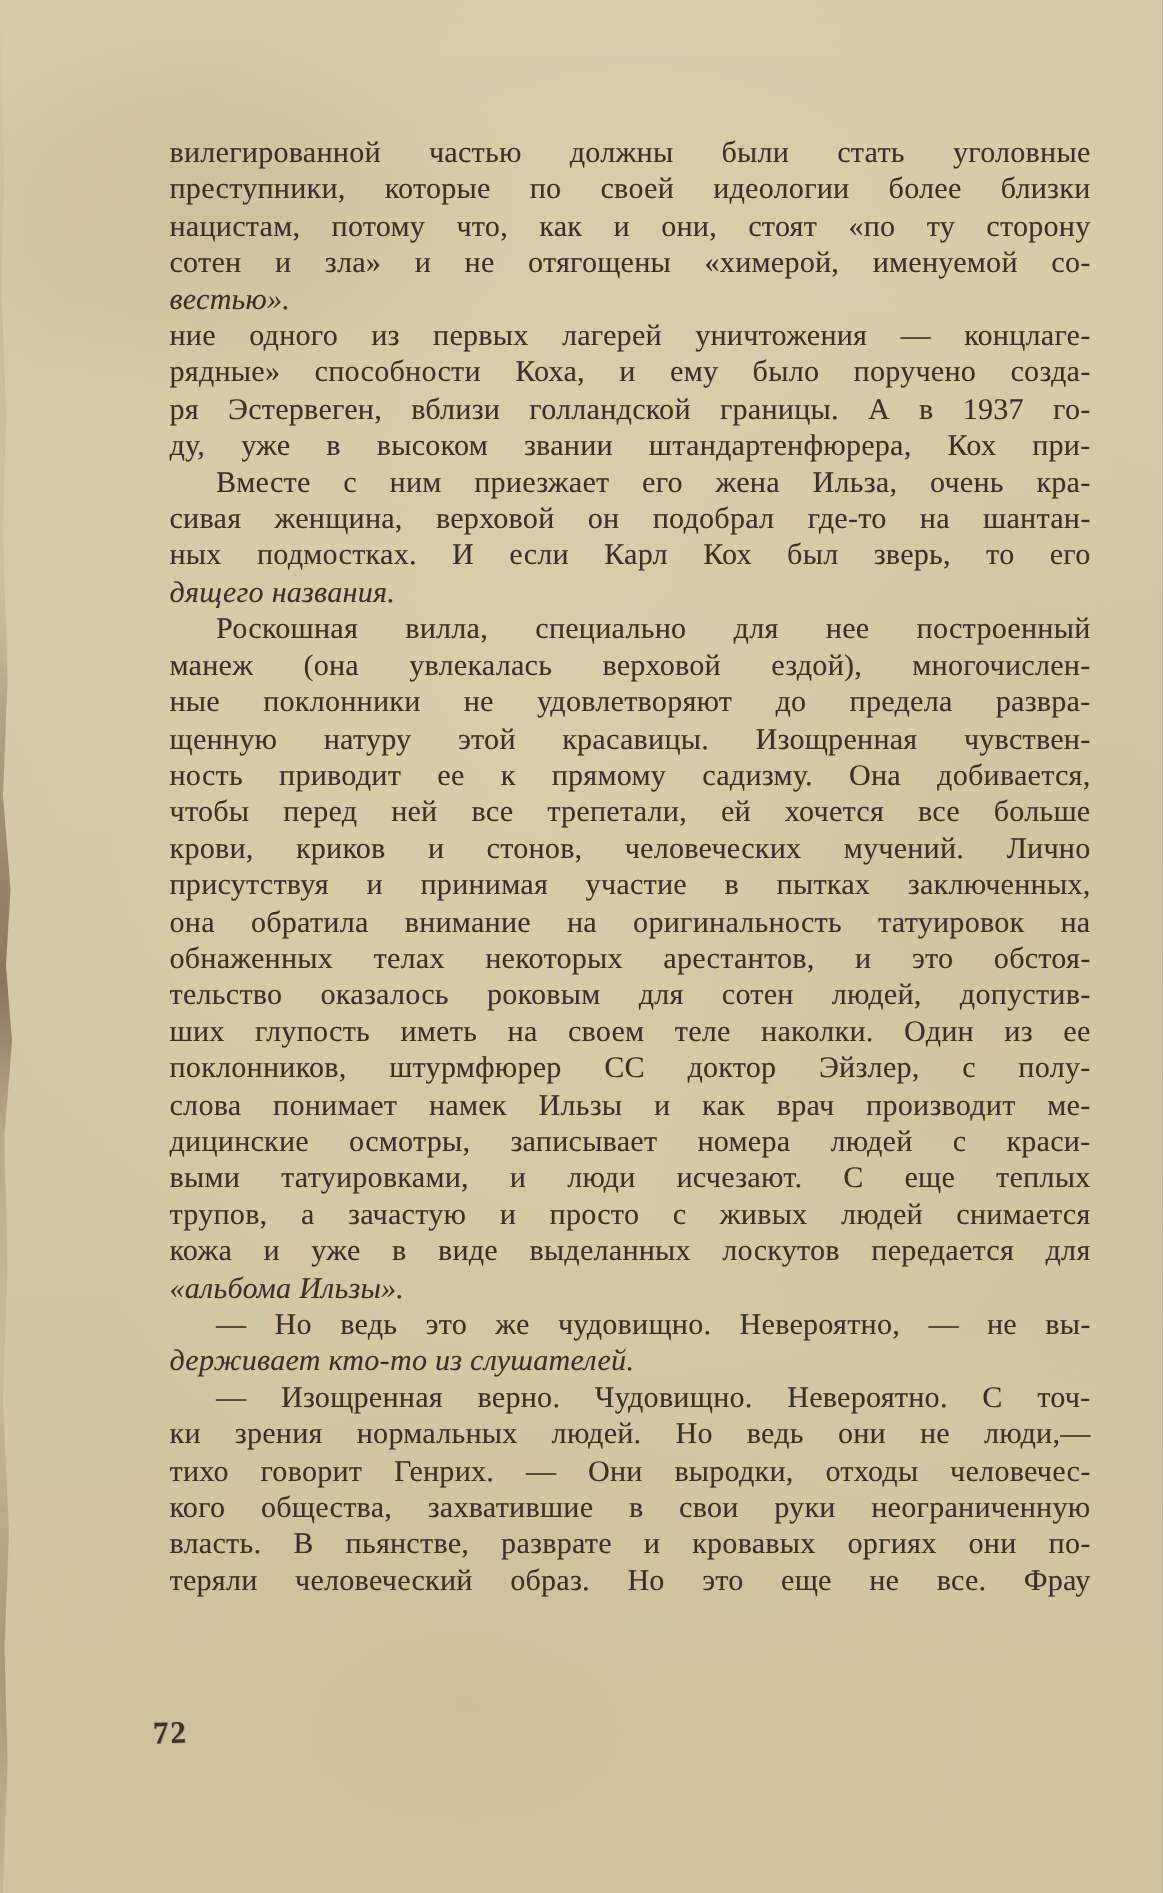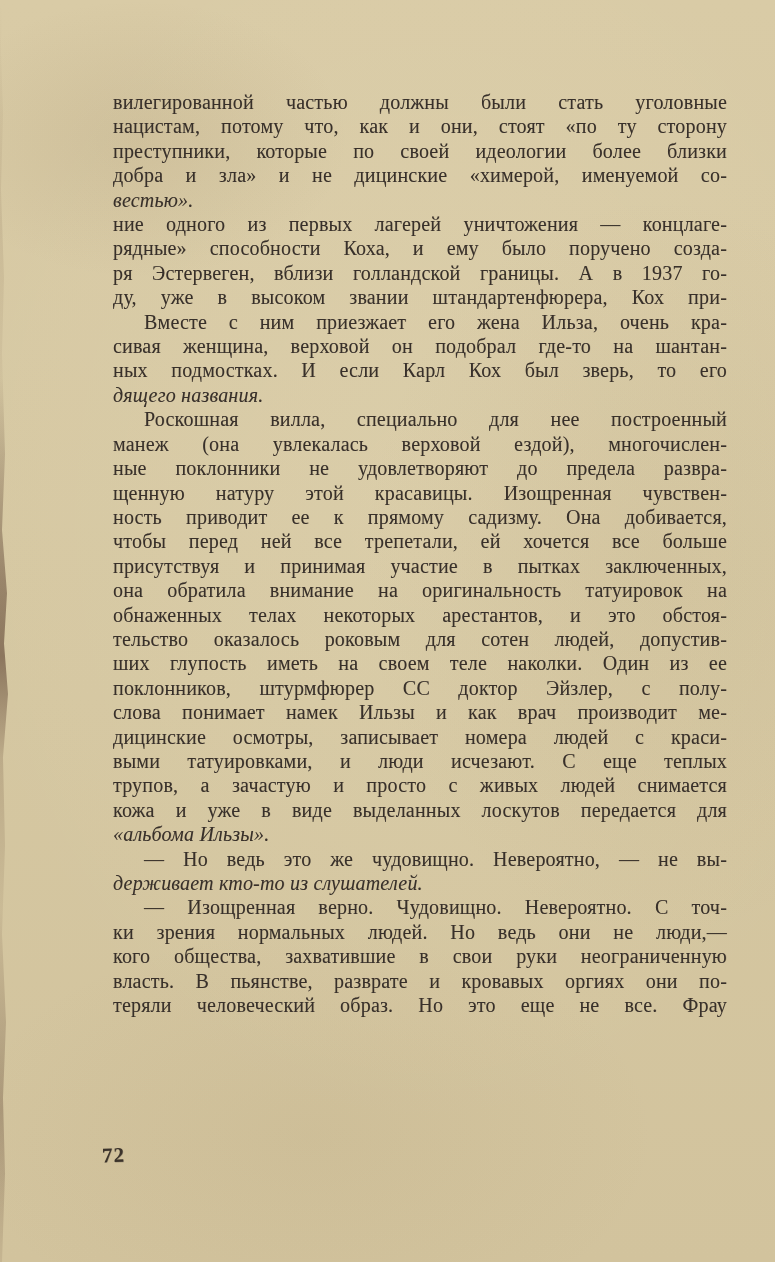--- a/index.html
+++ b/index.html
@@ -78,52 +78,54 @@
     text-shadow: 0.4px 0.4px 0 rgba(56, 48, 42, 0.3);
   }
 </style>
 </head>
 <body>
 
 <div class="page">
   <div class="edge-tear"></div>
   <div class="text-block" id="text-block">
       <div class="line">вилегированной частью должны были стать уголовные</div>
+      <div class="line">преступники, которые по своей идеологии более близки</div>
       <div class="line">нацистам, потому что, как и они, стоят «по ту сторону</div>
-      <div class="line">преступники, которые по своей идеологии более близки</div>
-      <div class="line">добра и зла» и не дицинские «химерой, именуемой со-</div>
+      <div class="line">сотен и зла» и не отягощены «химерой, именуемой со-</div>
       <div class="line lastline">вестью».</div>
       <div class="line">ние одного из первых лагерей уничтожения — концлаге-</div>
       <div class="line">рядные» способности Коха, и ему было поручено созда-</div>
       <div class="line">ря Эстервеген, вблизи голландской границы. А в 1937 го-</div>
       <div class="line">ду, уже в высоком звании штандартенфюрера, Кох при-</div>
       <div class="line indent">Вместе с ним приезжает его жена Ильза, очень кра-</div>
       <div class="line">сивая женщина, верховой он подобрал где-то на шантан-</div>
       <div class="line">ных подмостках. И если Карл Кох был зверь, то его</div>
       <div class="line lastline">дящего названия.</div>
       <div class="line indent">Роскошная вилла, специально для нее построенный</div>
       <div class="line">манеж (она увлекалась верховой ездой), многочислен-</div>
       <div class="line">ные поклонники не удовлетворяют до предела развра-</div>
       <div class="line">щенную натуру этой красавицы. Изощренная чувствен-</div>
       <div class="line">ность приводит ее к прямому садизму. Она добивается,</div>
       <div class="line">чтобы перед ней все трепетали, ей хочется все больше</div>
+      <div class="line">крови, криков и стонов, человеческих  мучений. Лично</div>
       <div class="line">присутствуя и принимая участие в пытках заключенных,</div>
       <div class="line">она обратила внимание на оригинальность татуировок на</div>
       <div class="line">обнаженных телах некоторых арестантов, и это обстоя-</div>
       <div class="line">тельство оказалось роковым для сотен людей, допустив-</div>
       <div class="line">ших глупость иметь на своем теле наколки. Один из ее</div>
       <div class="line">поклонников, штурмфюрер СС доктор Эйзлер, с полу-</div>
       <div class="line">слова понимает намек Ильзы и как врач производит ме-</div>
       <div class="line">дицинские осмотры, записывает номера людей с краси-</div>
       <div class="line">выми татуировками, и люди исчезают. С еще теплых</div>
       <div class="line">трупов, а зачастую и просто с живых людей снимается</div>
       <div class="line">кожа и уже в виде выделанных лоскутов передается для</div>
       <div class="line lastline">«альбома Ильзы».</div>
       <div class="line indent">— Но ведь это же чудовищно. Невероятно, — не вы-</div>
       <div class="line lastline">держивает кто-то из слушателей.</div>
       <div class="line indent">— Изощренная верно. Чудовищно. Невероятно. С точ-</div>
       <div class="line">ки зрения нормальных людей. Но ведь они не люди,—</div>
+      <div class="line">тихо говорит Генрих. — Они выродки, отходы человечес-</div>
       <div class="line">кого общества, захватившие в свои руки неограниченную</div>
       <div class="line">власть. В пьянстве, разврате и кровавых оргиях они по-</div>
       <div class="line">теряли человеческий  образ.  Но  это еще не все. Фрау</div>
     </div>
   <div class="page-number">72</div>
 </div>
 
 </body></html>

